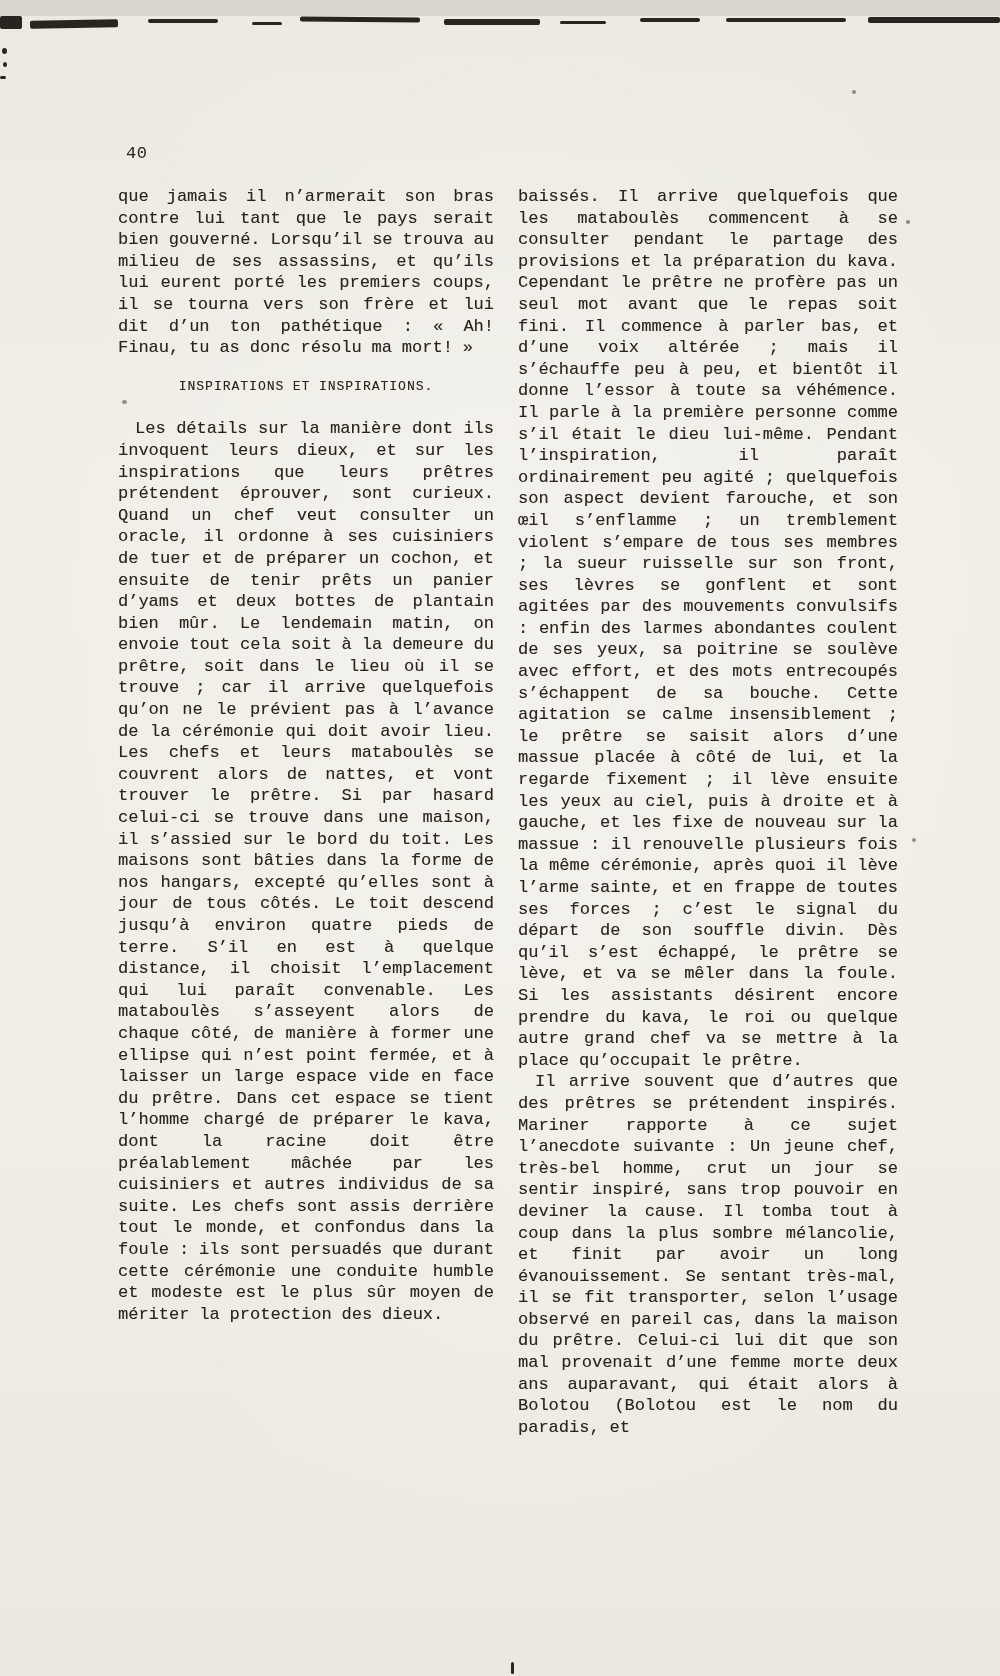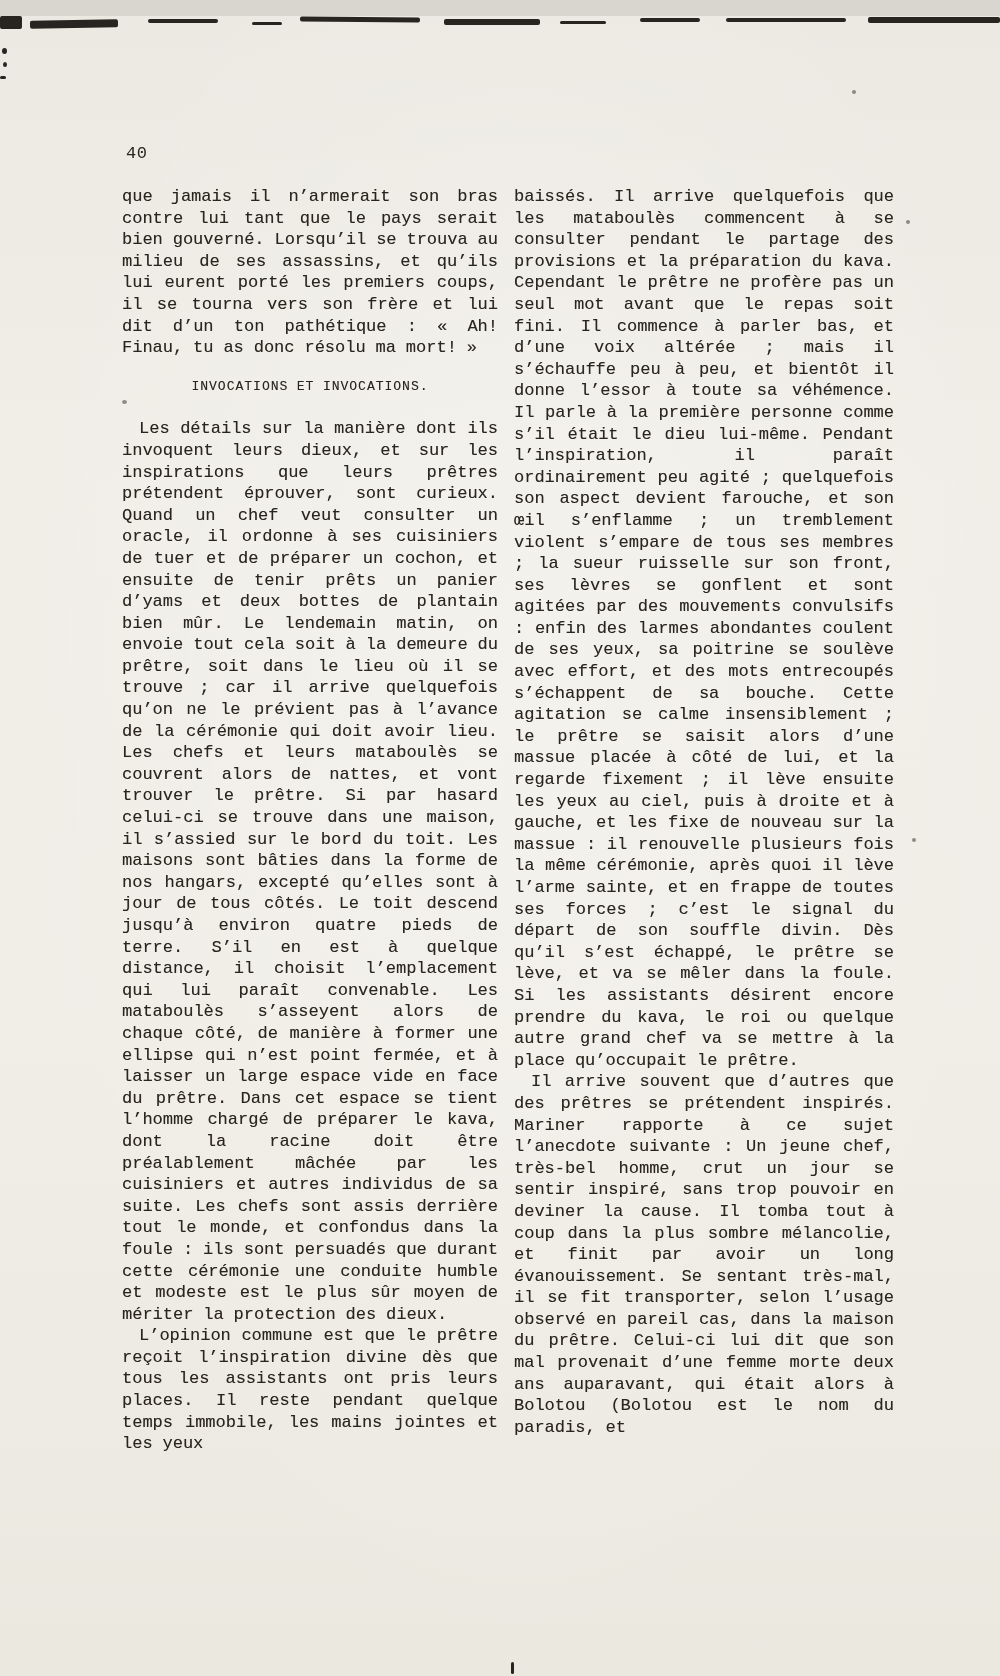--- a/index.html
+++ b/index.html
@@ -25,21 +25,21 @@
   }
   .running-title{
     display:block;text-align:center;
     font-size:18px;letter-spacing:3px;
     padding-right:10px;
   }
   
   .columns{
     position:absolute;top:170px;left:118px;
     width:780px;
-    display:flex;gap:16px;justify-content:center;
+    display:flex;gap:24px;
   }
   .col{
     font-size:17px;
     line-height:21.6px;
     text-align:justify;
     hyphens:auto;
     -webkit-hyphens:auto;
     word-spacing:-0.3px;
     text-shadow:0.25px 0.25px 0 rgba(41,37,30,0.35);
   }
@@ -97,23 +97,22 @@
   </div>
 
   <div class="page-header">
     <span class="pagenum">40</span>
   </div>
 
   <div class="columns">
 
     <div class="col left">
       <p>que jamais il n’armerait son bras contre lui tant que le pays serait bien gouverné. Lorsqu’il se trouva au milieu de ses assassins, et qu’ils lui eurent porté les premiers coups, il se tourna vers son frère et lui dit d’un ton pathétique : « Ah! Finau, tu as donc résolu ma mort! »</p>
-      <h3 class="section-heading">INVOCATIONS ET INVOCATIONS.</h3>
+      <h3 class="section-heading">INSPIRATIONS ET INSPIRATIONS.</h3>
       <p class="indent">Les détails sur la manière dont ils invoquent leurs dieux, et sur les inspirations que leurs prêtres prétendent éprouver, sont curieux. Quand un chef veut consulter un oracle, il ordonne à ses cuisiniers de tuer et de préparer un cochon, et ensuite de tenir prêts un panier d’yams et deux bottes de plantain bien mûr. Le lendemain matin, on envoie tout cela soit à la demeure du prêtre, soit dans le lieu où il se trouve ; car il arrive quelquefois qu’on ne le prévient pas à l’avance de la cérémonie qui doit avoir lieu. Les chefs et leurs mataboulès se couvrent alors de nattes, et vont trouver le prêtre. Si par hasard celui-ci se trouve dans une maison, il s’assied sur le bord du toit. Les maisons sont bâties dans la forme de nos hangars, excepté qu’elles sont à jour de tous côtés. Le toit descend jusqu’à environ quatre pieds de terre. S’il en est à quelque distance, il choisit l’emplacement qui lui paraît convenable. Les mataboulès s’asseyent alors de chaque côté, de manière à former une ellipse qui n’est point fermée, et à laisser un large espace vide en face du prêtre. Dans cet espace se tient l’homme chargé de préparer le kava, dont la racine doit être préalablement mâchée par les cuisiniers et autres individus de sa suite. Les chefs sont assis derrière tout le monde, et confondus dans la foule : ils sont persuadés que durant cette cérémonie une conduite humble et modeste est le plus sûr moyen de mériter la protection des dieux.</p>
-      <p class="indent">L’opinion commune est que le prêtre reçoit l’inspiration divine dès que tous les assistants ont pris leurs places. Il reste pendant quelque temps immobile, les mains jointes et les yeux</p>
     </div>
 
     <div class="col right">
       <p>baissés. Il arrive quelquefois que les mataboulès commencent à se consulter pendant le partage des provisions et la préparation du kava. Cependant le prêtre ne profère pas un seul mot avant que le repas soit fini. Il commence à parler bas, et d’une voix altérée ; mais il s’échauffe peu à peu, et bientôt il donne l’essor à toute sa véhémence. Il parle à la première personne comme s’il était le dieu lui-même. Pendant l’inspiration, il paraît ordinairement peu agité ; quelquefois son aspect devient farouche, et son œil s’enflamme ; un tremblement violent s’empare de tous ses membres ; la sueur ruisselle sur son front, ses lèvres se gonflent et sont agitées par des mouvements convulsifs : enfin des larmes abondantes coulent de ses yeux, sa poitrine se soulève avec effort, et des mots entrecoupés s’échappent de sa bouche. Cette agitation se calme insensiblement ; le prêtre se saisit alors d’une massue placée à côté de lui, et la regarde fixement ; il lève ensuite les yeux au ciel, puis à droite et à gauche, et les fixe de nouveau sur la massue : il renouvelle plusieurs fois la même cérémonie, après quoi il lève l’arme sainte, et en frappe de toutes ses forces ; c’est le signal du départ de son souffle divin. Dès qu’il s’est échappé, le prêtre se lève, et va se mêler dans la foule. Si les assistants désirent encore prendre du kava, le roi ou quelque autre grand chef va se mettre à la place qu’occupait le prêtre.</p>
       <p class="indent">Il arrive souvent que d’autres que des prêtres se prétendent inspirés. Mariner rapporte à ce sujet l’anecdote suivante : Un jeune chef, très-bel homme, crut un jour se sentir inspiré, sans trop pouvoir en deviner la cause. Il tomba tout à coup dans la plus sombre mélancolie, et finit par avoir un long évanouissement. Se sentant très-mal, il se fit transporter, selon l’usage observé en pareil cas, dans la maison du prêtre. Celui-ci lui dit que son mal provenait d’une femme morte deux ans auparavant, qui était alors à Bolotou (Bolotou est le nom du paradis, et</p>
     </div>
 
   </div>
 
 </div>

